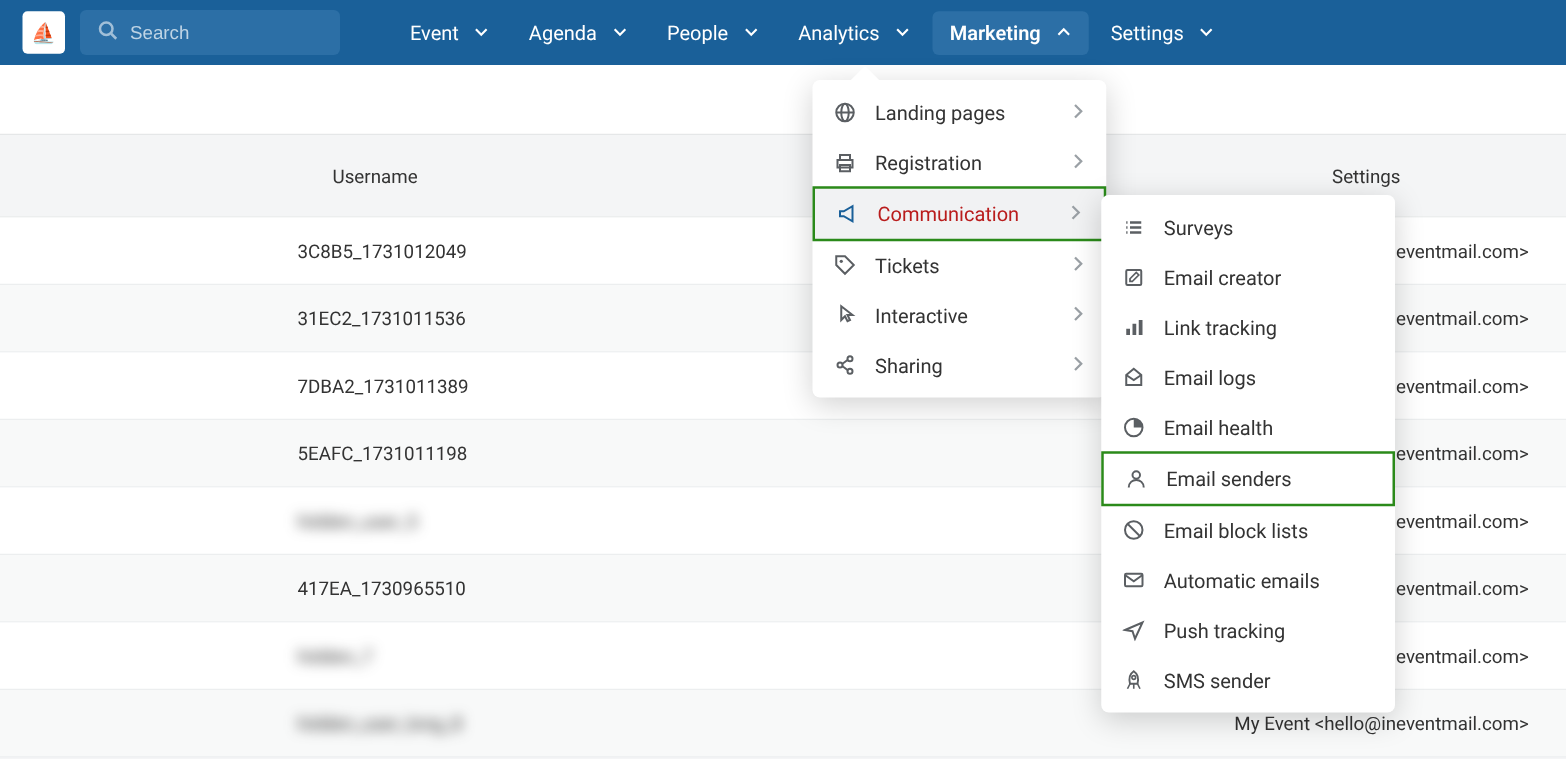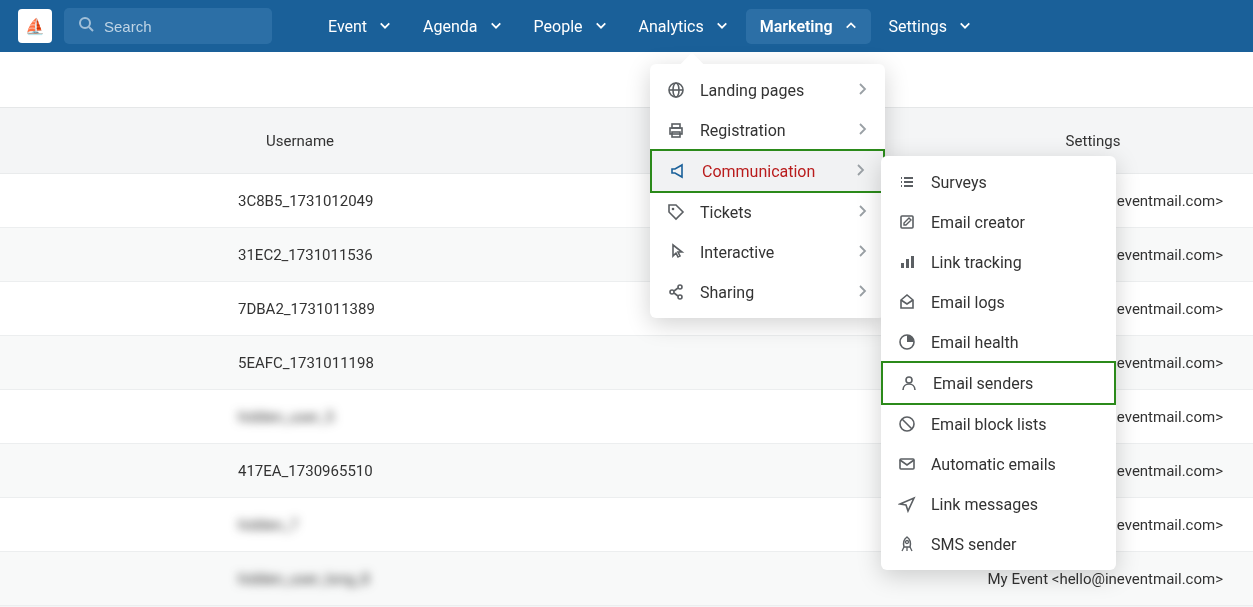--- a/index.html
+++ b/index.html
@@ -514,21 +514,21 @@
           </svg>
         </span>
         <span class="label">Automatic emails</span>
       </div>
       <div class="dd-item">
         <span class="ico">
           <svg width="18" height="18" viewBox="0 0 18 18">
             <use href="#i-plane"></use>
           </svg>
         </span>
-        <span class="label">Link messages</span>
+        <span class="label">Push tracking</span>
       </div>
       <div class="dd-item">
         <span class="ico">
           <svg width="18" height="18" viewBox="0 0 18 18">
             <use href="#i-rocket"></use>
           </svg>
         </span>
         <span class="label">SMS sender</span>
       </div>
     </div>

